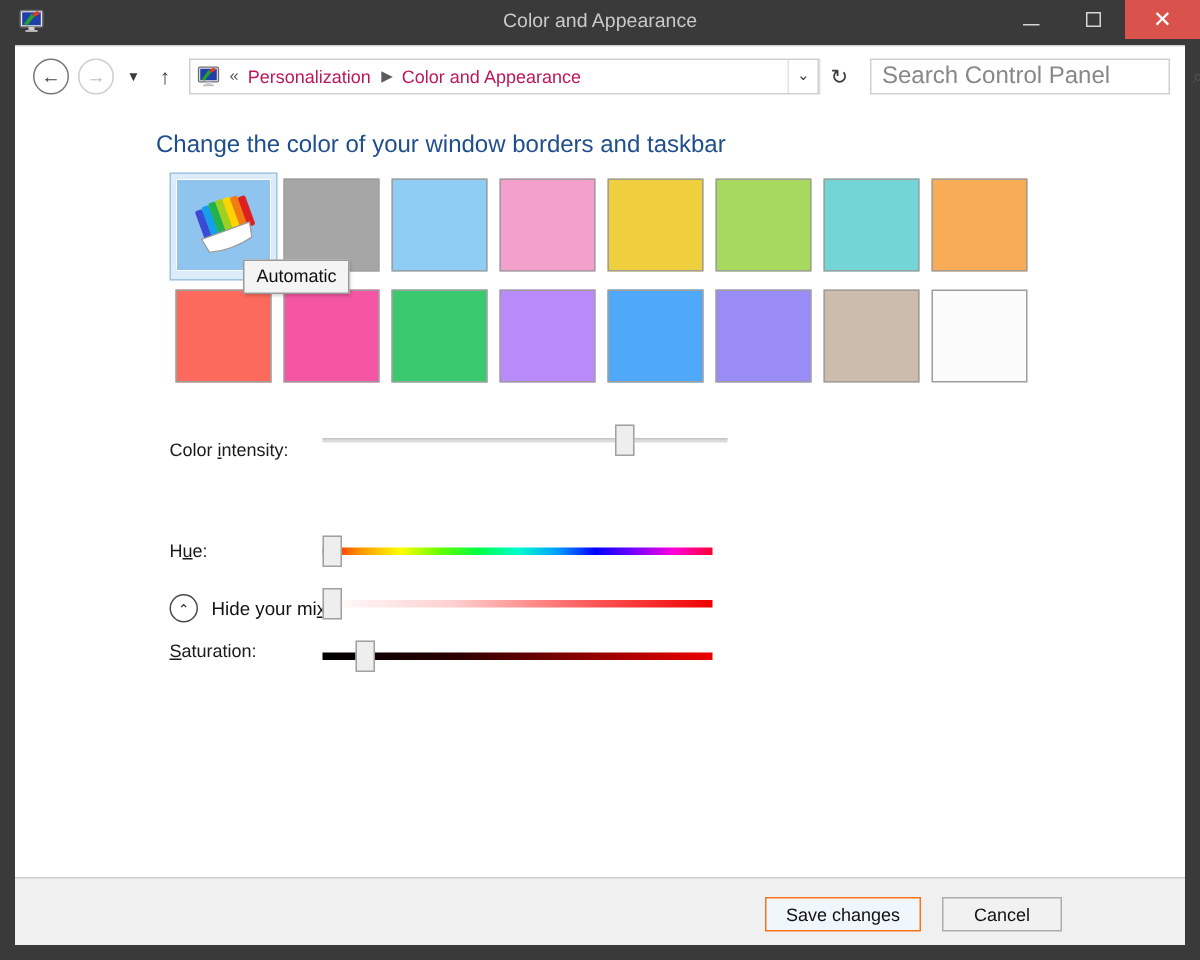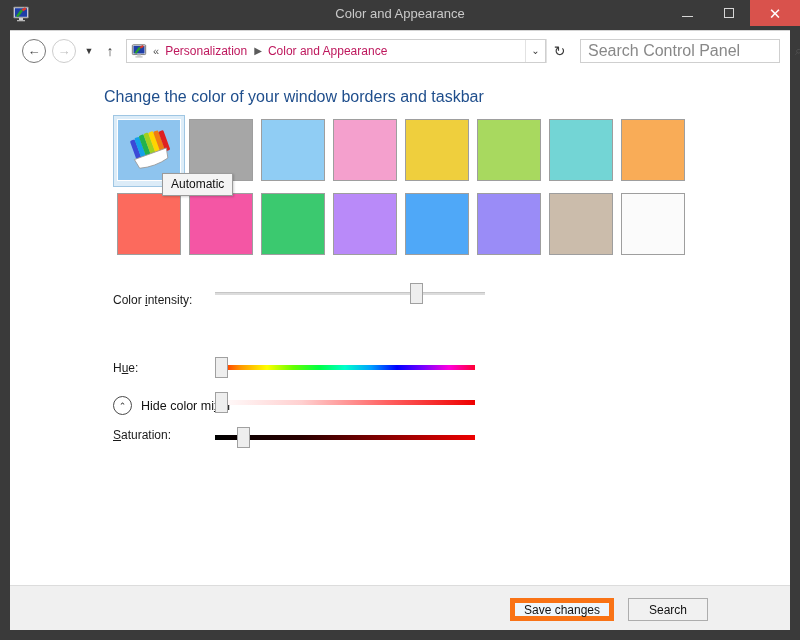--- a/index.html
+++ b/index.html
@@ -338,21 +338,21 @@
     font-family: "Liberation Sans", sans-serif;
     font-size: 12px;
     color: #111;
     display: flex;
     align-items: center;
     justify-content: center;
   }
   .btn.primary {
     left: 500px;
     width: 104px;
-    border: 5px solid #f97316;
+    border: 1px solid #f97316;
     background: #eff6fc;
   }
   .btn.secondary {
     left: 618px;
     width: 80px;
   }
 </style>
 </head>
 <body>
 
@@ -492,21 +492,21 @@
     <div class="row-intensity">
       <span class="slider-label"><span>Color </span><u>i</u><span>ntensity:</span></span>
     </div>
     <div class="track-wrap" style="left:205px; top:212px; width:270px;">
       <div class="track-plain"></div>
       <div class="thumb" id="thumb-intensity" style="left: 195px;"></div>
     </div>
 
     <div class="mixer-toggle">
       <span class="circ-chevron">⌃</span>
-      <span class="mixer-label"><span>Hide color mi</span><u>x</u><span>er</span></span>
+      <span class="mixer-label"><span>Hide your mi</span><u>x</u><span>er</span></span>
     </div>
 
     <div class="mixer-row" style="top:288px;">
       <span class="slider-label"><span>H</span><u>u</u><span>e:</span></span>
     </div>
     <div class="track-wrap" style="left:205px; top:286px; width:260px;">
       <div class="grad-track" id="grad-hue" style="left: 0px; width: 100%; background: linear-gradient(to right, rgb(255, 0, 0), rgb(255, 153, 0), rgb(255, 255, 0), rgb(102, 255, 0), rgb(0, 255, 68), rgb(0, 255, 204), rgb(0, 160, 255), rgb(0, 0, 255), rgb(119, 0, 255), rgb(255, 0, 221), rgb(255, 0, 51));"></div>
       <div class="thumb" id="thumb-hue" style="left: 0px;"></div>
     </div>
 
@@ -520,16 +520,16 @@
 
     <div class="track-wrap" style="left:205px; top:356px; width:260px;">
       <div class="grad-track" id="grad-bri" style="left: 0px; width: 100%; background: linear-gradient(to right, rgb(0, 0, 0), rgb(42, 0, 0), rgb(139, 0, 0), rgb(238, 0, 0));"></div>
       <div class="thumb" id="thumb-bri" style="left: 22px;"></div>
     </div>
 
   </div>
 
   <div class="footer">
     <div class="btn primary">Save changes</div>
-    <div class="btn secondary">Search</div>
+    <div class="btn secondary">Cancel</div>
   </div>
 
 </div>
 
 </body></html>

